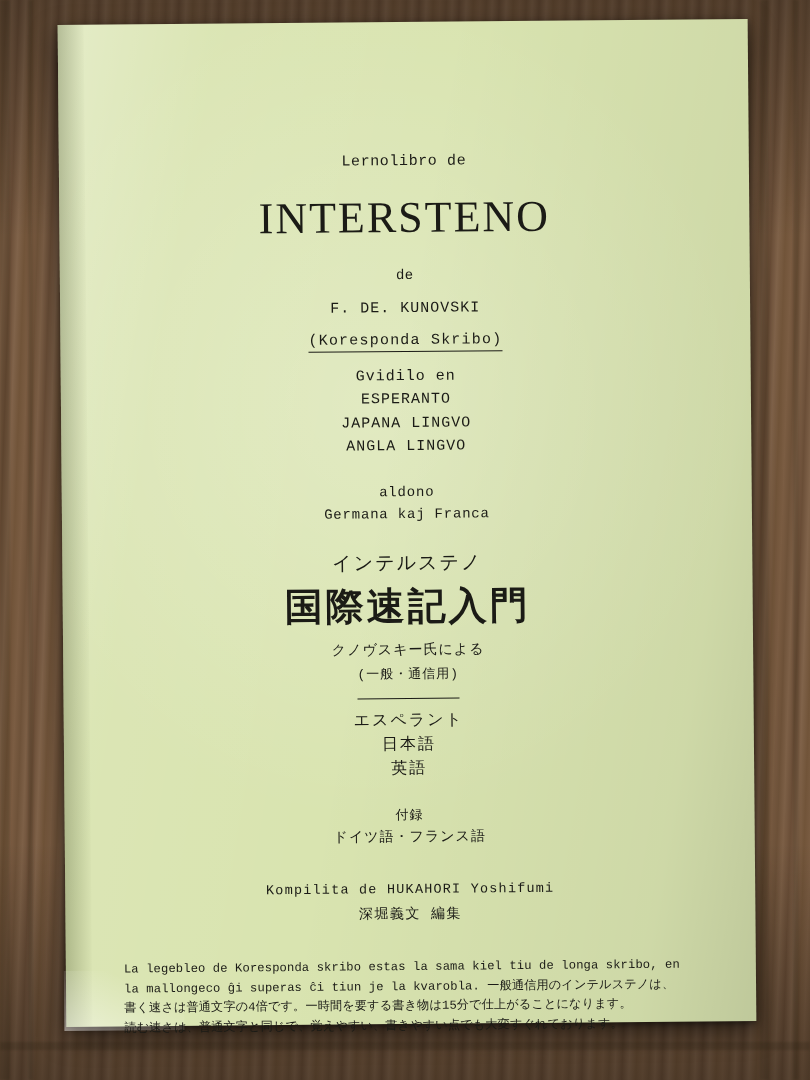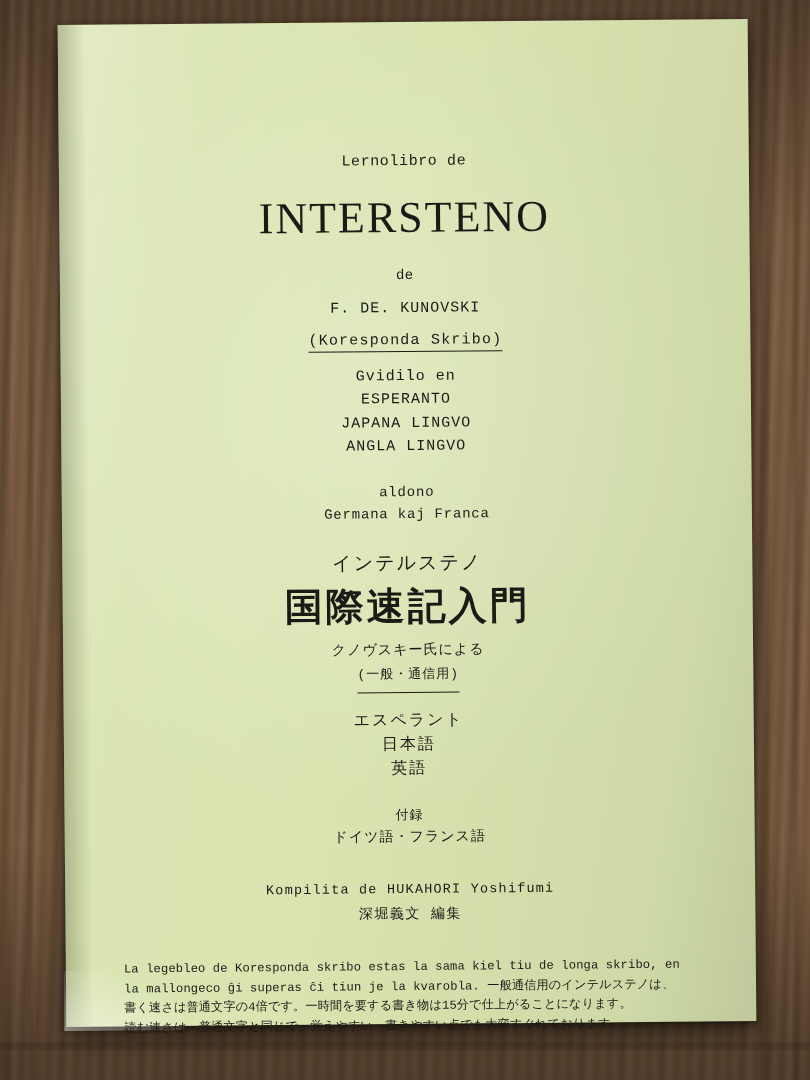--- a/index.html
+++ b/index.html
@@ -164,21 +164,21 @@
     font-size: 14px;
     letter-spacing: 1px;
   }
   .jp-paren {
     margin-top: 6px;
     font-size: 13px;
     letter-spacing: 1px;
   }
   .jp-paren span {
     border-bottom: 1px solid #1b1b16;
-    padding-bottom: 10px;
+    padding-bottom: 16px;
   }
   .jp-langs {
     margin-top: 26px;
     font-size: 16px;
     letter-spacing: 2px;
     line-height: 1.5;
   }
   .jp-appendix-label {
     margin-top: 26px;
     font-size: 13px;

